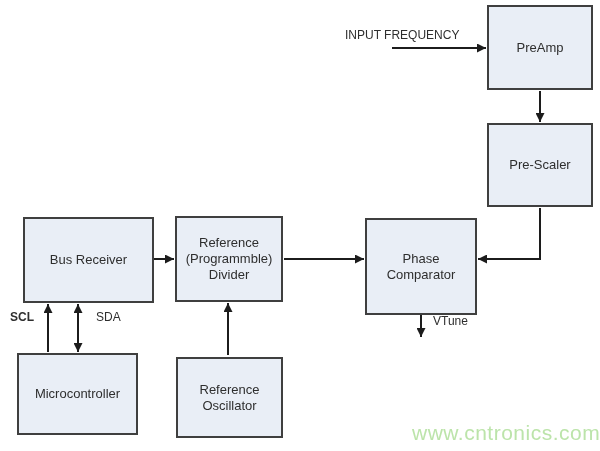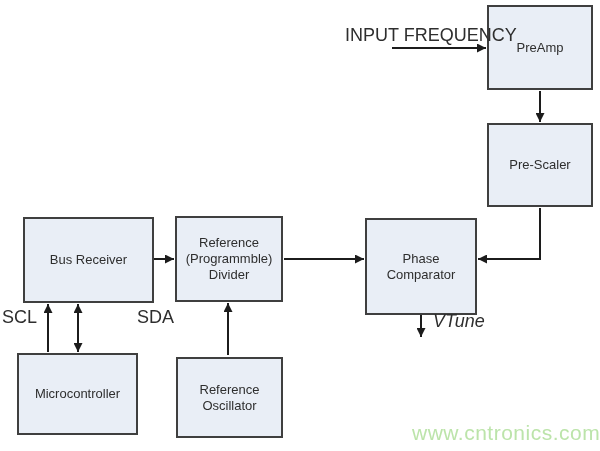--- a/index.html
+++ b/index.html
@@ -44,28 +44,28 @@
   .blk-preamp        { left: 487px; top:   5px; width: 106px; height: 85px; }
   .blk-prescaler     { left: 487px; top: 123px; width: 106px; height: 84px; }
   .blk-phasecomp     { left: 365px; top: 218px; width: 112px; height: 97px; }
   .blk-busreceiver   { left:  23px; top: 217px; width: 131px; height: 86px; }
   .blk-refdivider    { left: 175px; top: 216px; width: 108px; height: 86px; }
   .blk-micro         { left:  17px; top: 353px; width: 121px; height: 82px; text-align: right; }
   .blk-refosc        { left: 176px; top: 357px; width: 107px; height: 81px; }
   .lbl {
     position: absolute;
     color: #2e2e2e;
-    font-size: 18px;
+    font-size: 12px;
     line-height: 14px;
     white-space: nowrap;
   }
   .lbl-input  { left: 345px; top:  28px; }
-  .lbl-scl    { left:  2px; top: 310px; }
-  .lbl-sda    { left:  96px; top: 310px; margin-left: 41px; }
-  .lbl-vtune  { left: 433px; top: 314px; font-style: italic; }
+  .lbl-scl    { left:  10px; top: 310px; font-weight: bold; }
+  .lbl-sda    { left:  96px; top: 310px; }
+  .lbl-vtune  { left: 433px; top: 314px; }
   .watermark {
     position: absolute;
     left: 412px;
     top: 421px;
     font-size: 21px;
     color: #bce4aa;
     letter-spacing: 0.5px;
     white-space: nowrap;
   }
 </style>

